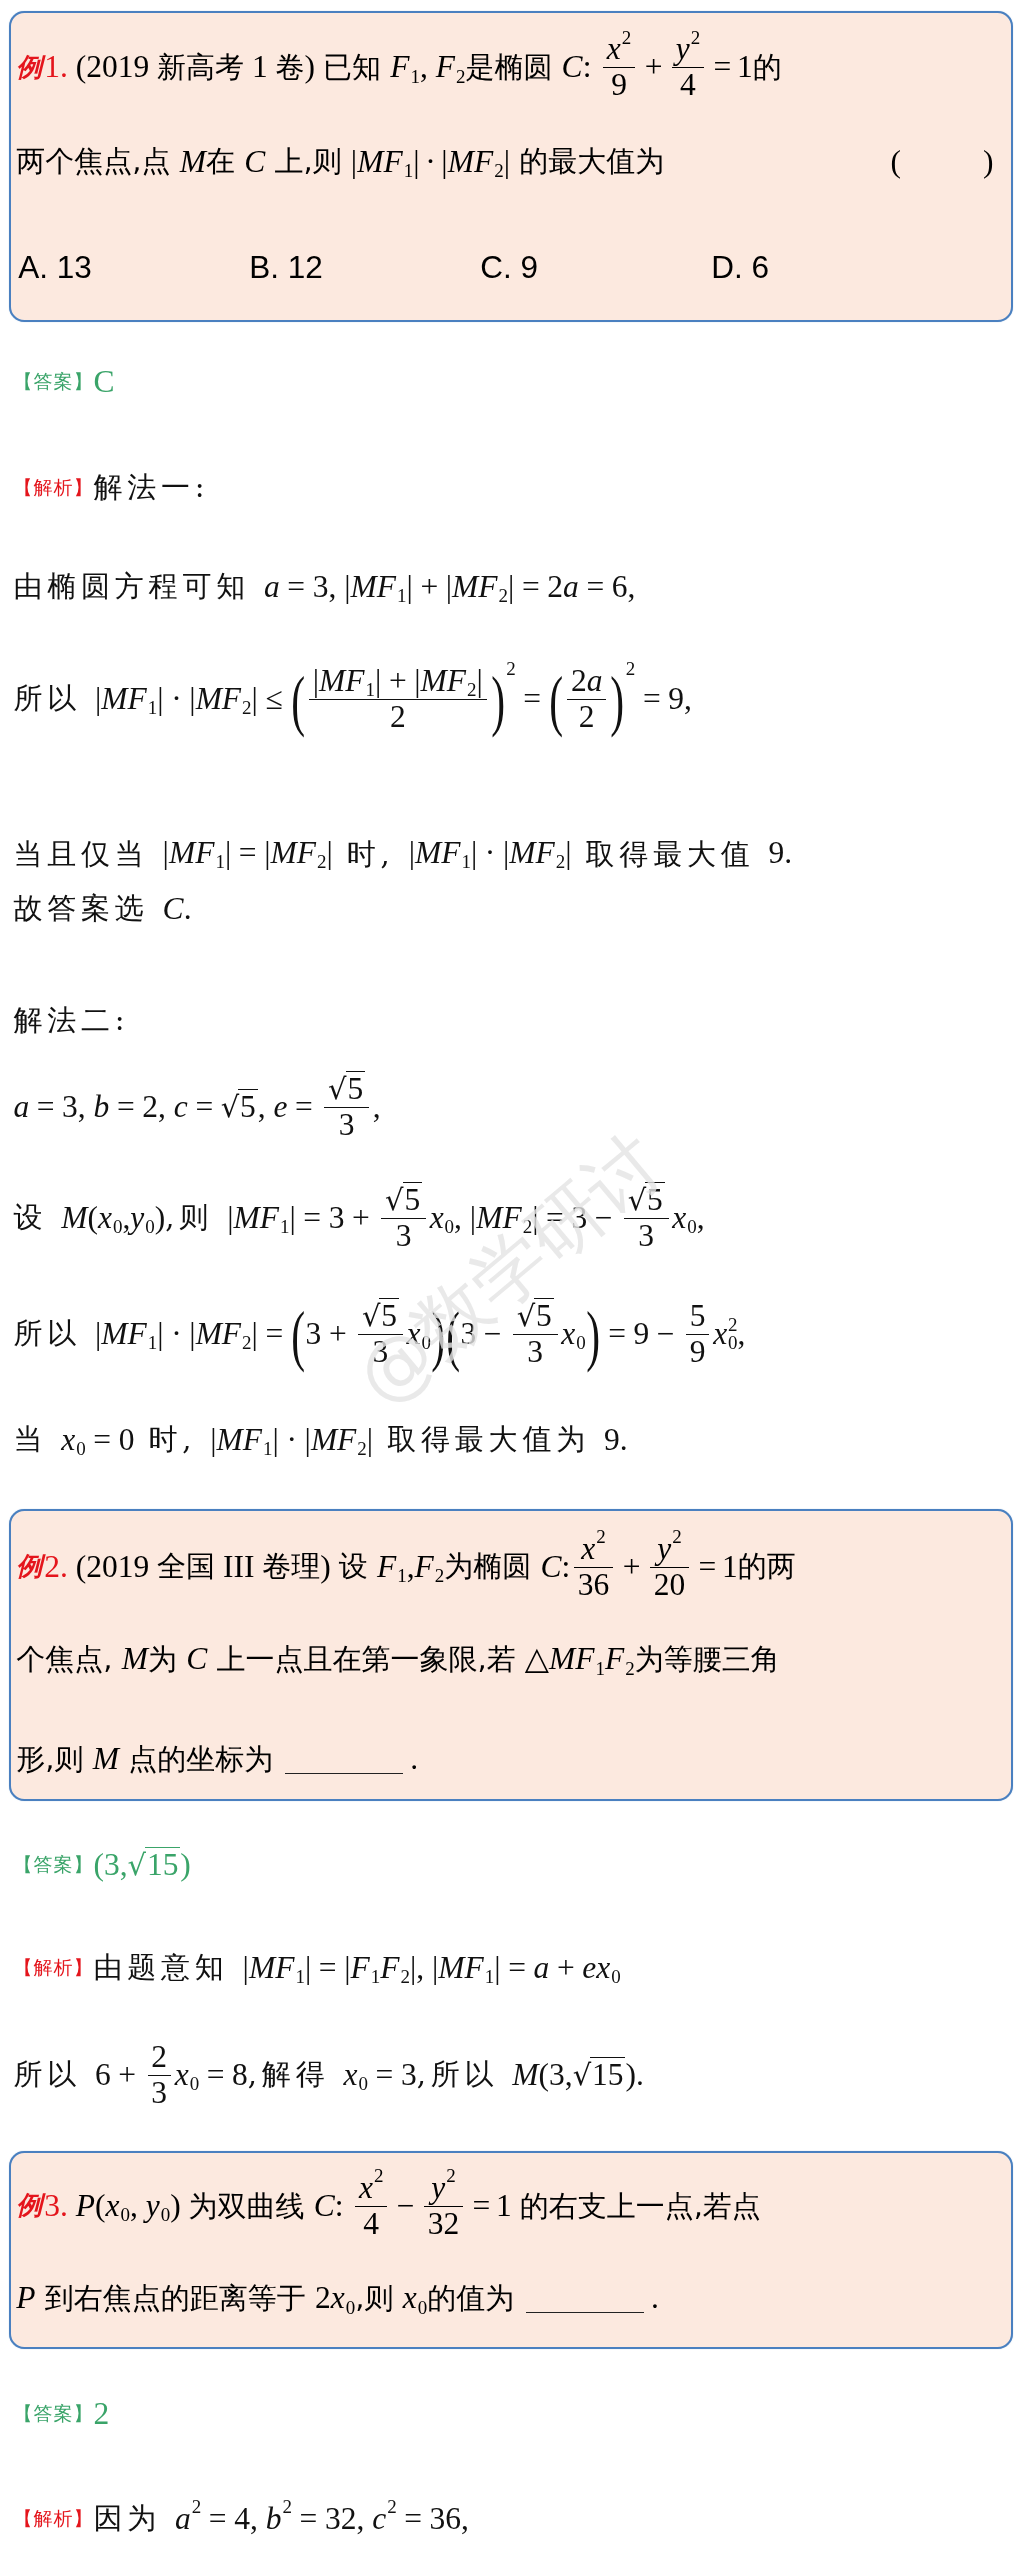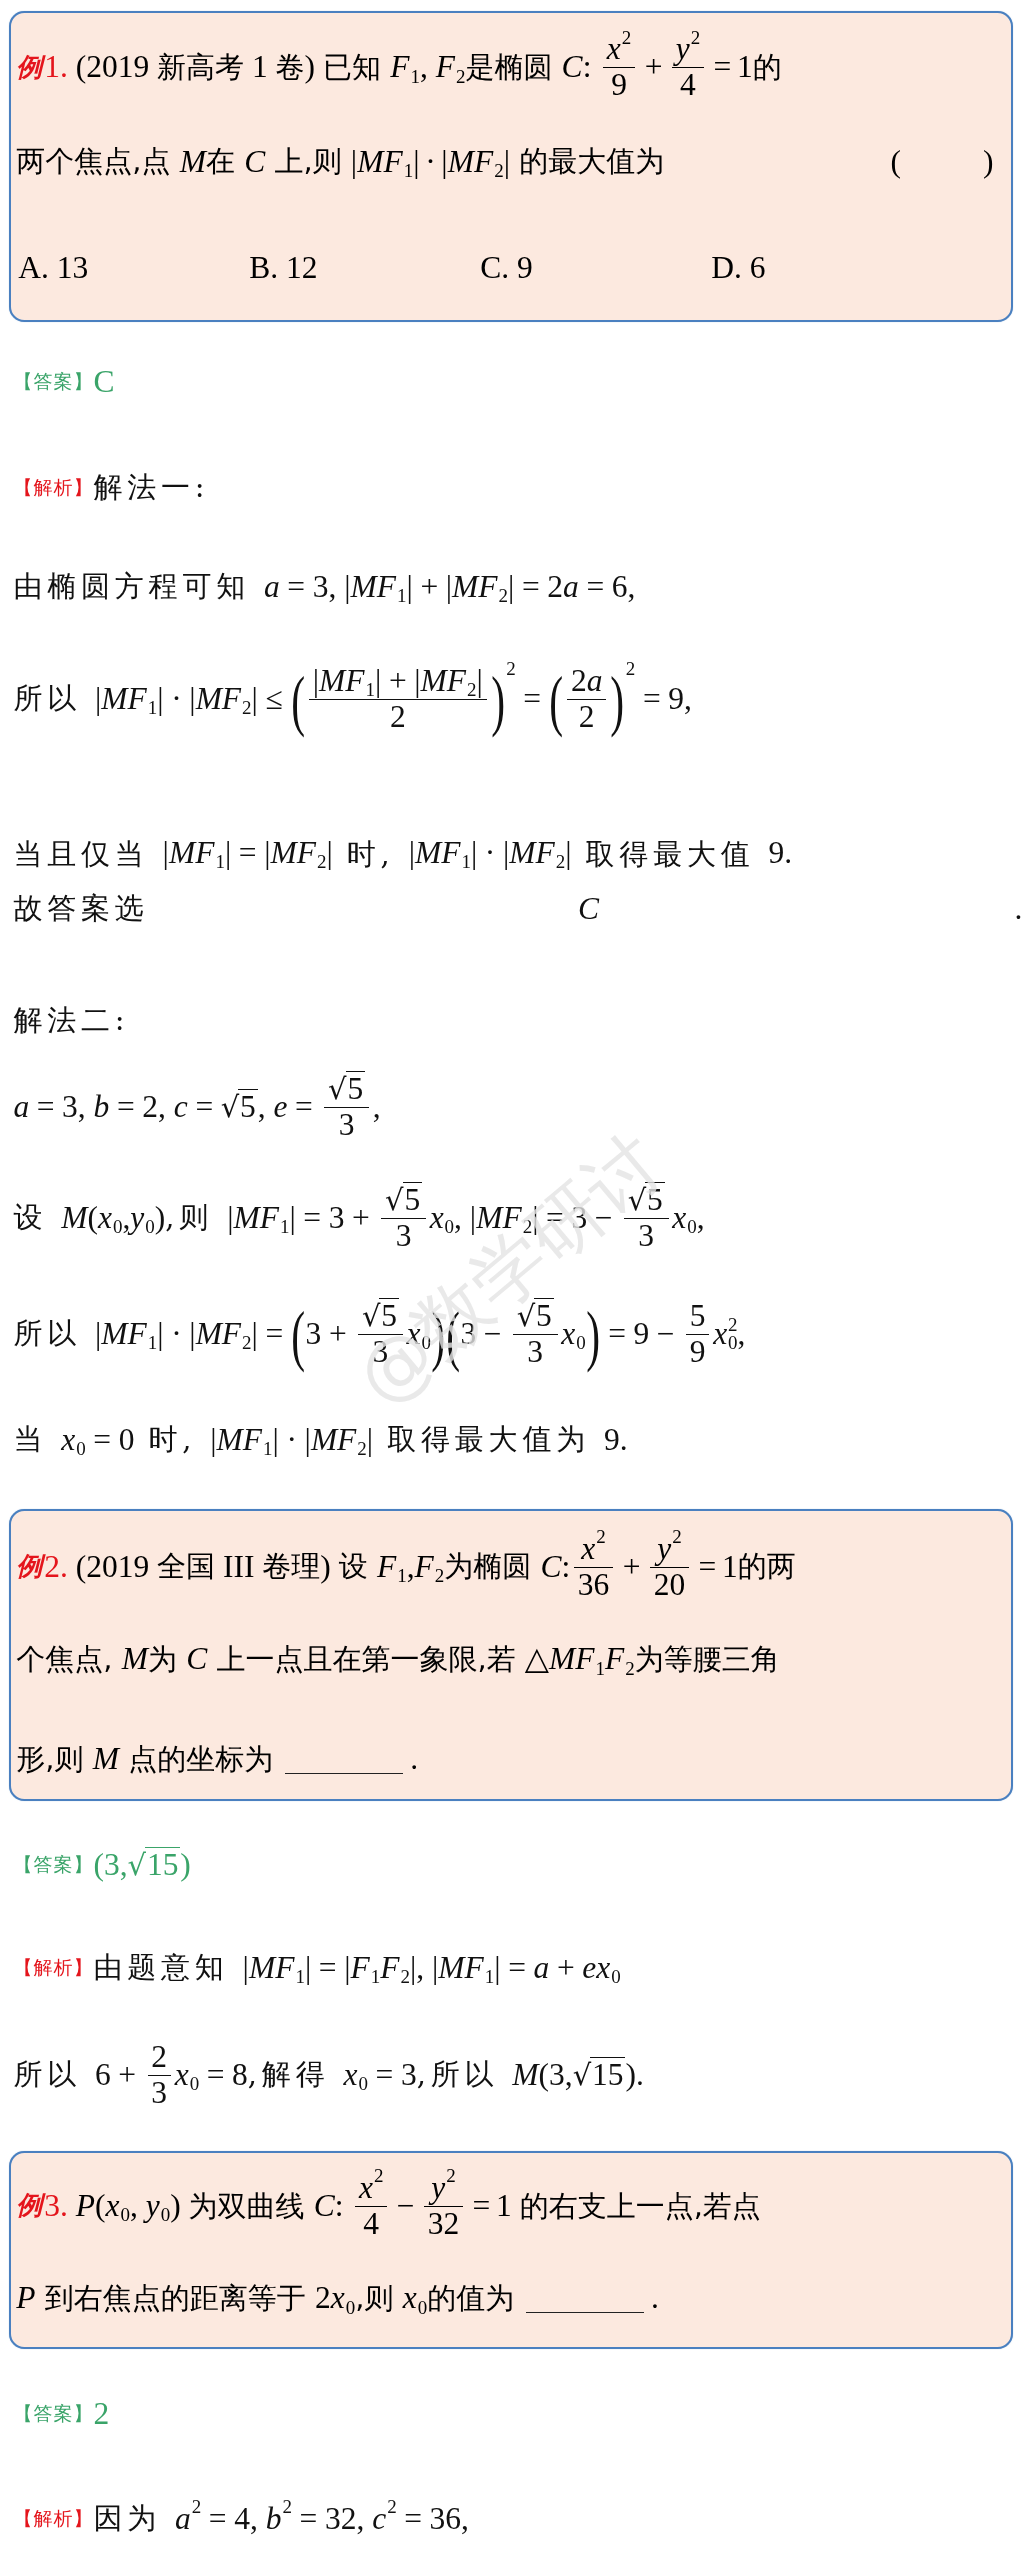--- a/index.html
+++ b/index.html
@@ -37,21 +37,21 @@
   .radicand{border-top:1.5px solid currentColor;line-height:1.1;padding:0 1.9px;margin-left:-1px;}
 
   .abs{display:inline-flex;align-items:center;}
   .subsup{display:inline-flex;flex-direction:column;font-family:"Liberation Serif",serif;font-size:19px;line-height:.95;margin-left:1px;}
 
   .blank{display:inline-block;width:118px;height:0;border-bottom:1.9px solid #222;margin:0 7.6px 0 11.4px;position:relative;top:14.3px;}
   .pb{margin-left:auto;margin-right:13.4px;display:flex;align-items:center;font-family:"Liberation Serif",serif;font-size:31.5px;}
   .pb .l{margin-right:82px;}
 
   .choices{position:absolute;left:7.6px;top:207px;height:95px;display:flex;align-items:center;}
-  .choice{width:231px;font-family:Liberation Serif, serif;font-size:31.5px;white-space:pre;color:#000;}
+  .choice{width:231px;font-family:Liberation Sans, sans-serif;font-size:31.5px;white-space:pre;color:#000;}
 
   .watermark{position:absolute;left:286px;top:1221px;width:448px;text-align:center;font-family:"DejaVu Sans",sans-serif;
              font-size:74px;color:#e4e4e4;transform:rotate(-40deg);pointer-events:none;z-index:5;white-space:nowrap;opacity:.8;}
 </style>
 </head>
 <body>
 
 <div id="page">
 
   <div class="box" style="top: 11.4px; height: 311px; background: rgb(252, 233, 223); border-color: rgb(74, 128, 192);">
@@ -240,21 +240,21 @@
       <span class="seg op">·</span>
       <span class="abs">
         <span class="mr">|</span>
         <span class="mi">MF</span>
         <span class="sub">2</span>
         <span class="mr">|</span>
       </span>
       <span class="seg cn"> 取得最大值 </span>
       <span class="seg mr">9.</span>
     </div>
-  <div class="sline" style="top:852px;justify-content:space-between;">
+  <div class="sline" style="top:852px;">
       <span class="seg cn">故答案选 </span>
       <span class="seg mi">C</span>
       <span class="seg mr">.</span>
     </div>
   <div class="sline" style="top:964px;">
       <span class="seg cn">解法二:</span>
     </div>
   <div class="sline" style="top:1050px;">
       <span class="seg mi">a</span>
       <span class="seg op">=</span>

